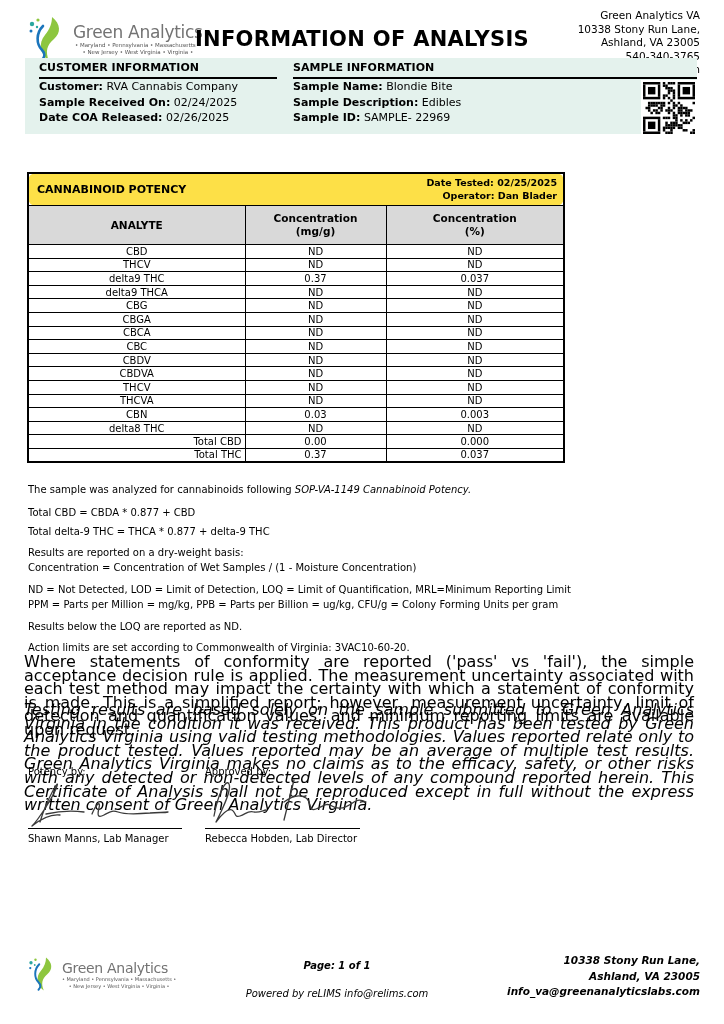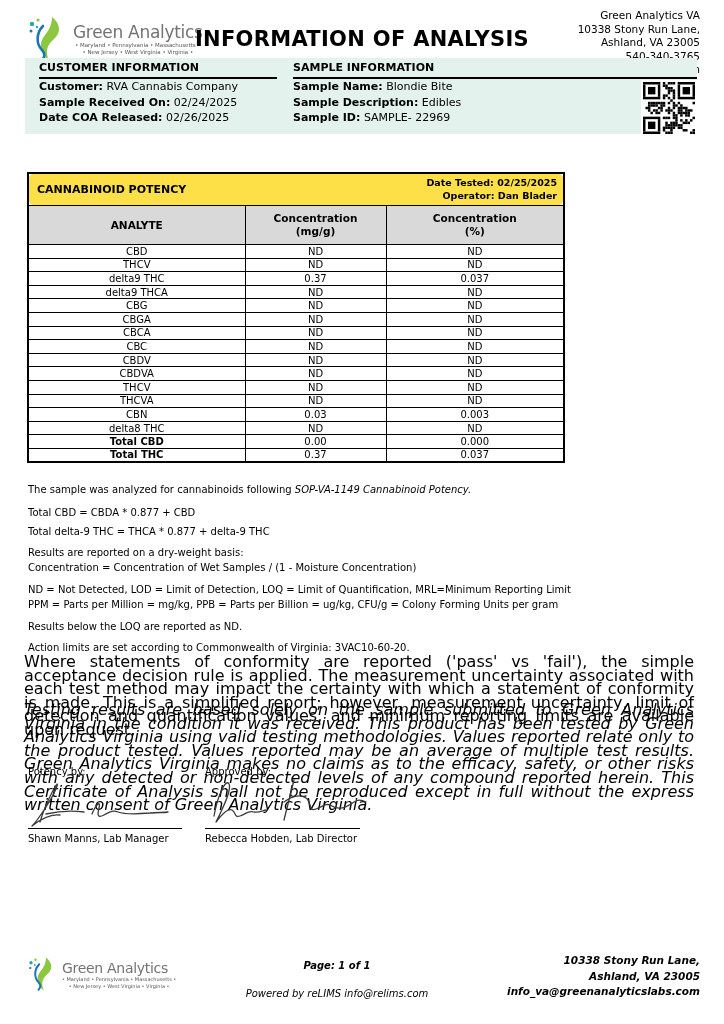--- a/index.html
+++ b/index.html
@@ -33,21 +33,21 @@
   table.potency { width:100%; border-collapse:collapse; table-layout:fixed; border:2px solid #000; }
   table.potency td, table.potency th { border:1px solid #000; }
   .title-row td { background:#fde047; border-bottom:2px solid #000; padding:3px 6px; height:32px;border-radius:8px; }
   .title-inner { display:flex; justify-content:space-between; align-items:center; }
   .tbl-title { font-size:11px; font-weight:bold; padding-left:2px; }
   .tbl-meta { text-align:right; font-size:9.5px; font-weight:bold; line-height:12.5px; }
   .head-row th { background:#d9d9d9; font-size:10.5px; font-weight:bold; height:39px;
     border-bottom:2px solid #000; line-height:13px; }
   .c-analyte { width:217px; } .c-mg { width:141px; } .c-pct { width:178px; }
   .data-row td { font-size:10px; text-align:center; height:13.6px; padding:0 3px; line-height:11px; }
-  .total-row td:first-child { text-align:center; font-weight:bold; padding-left:3px; }
+  .total-row td:first-child { text-align:right; font-weight:normal; padding-left:3px; }
   
   .notes { position:absolute; left:28px; top:481px; width:670px; }
   .n { position:absolute; left:0; font-size:10px; line-height:13px; white-space:nowrap; }
   .sop-italic { font-style:italic; }
   .para { position:absolute; left:24px; width:670px; font-size:16px; line-height:13.6px; text-align:justify; }
   .para-conformity { top:655px; }
   .para-disclaimer { top:703px; font-style:italic; }
   
   .sig-label { position:absolute; font-size:10px; top:766px; }
   .sig-svg { position:absolute; }

